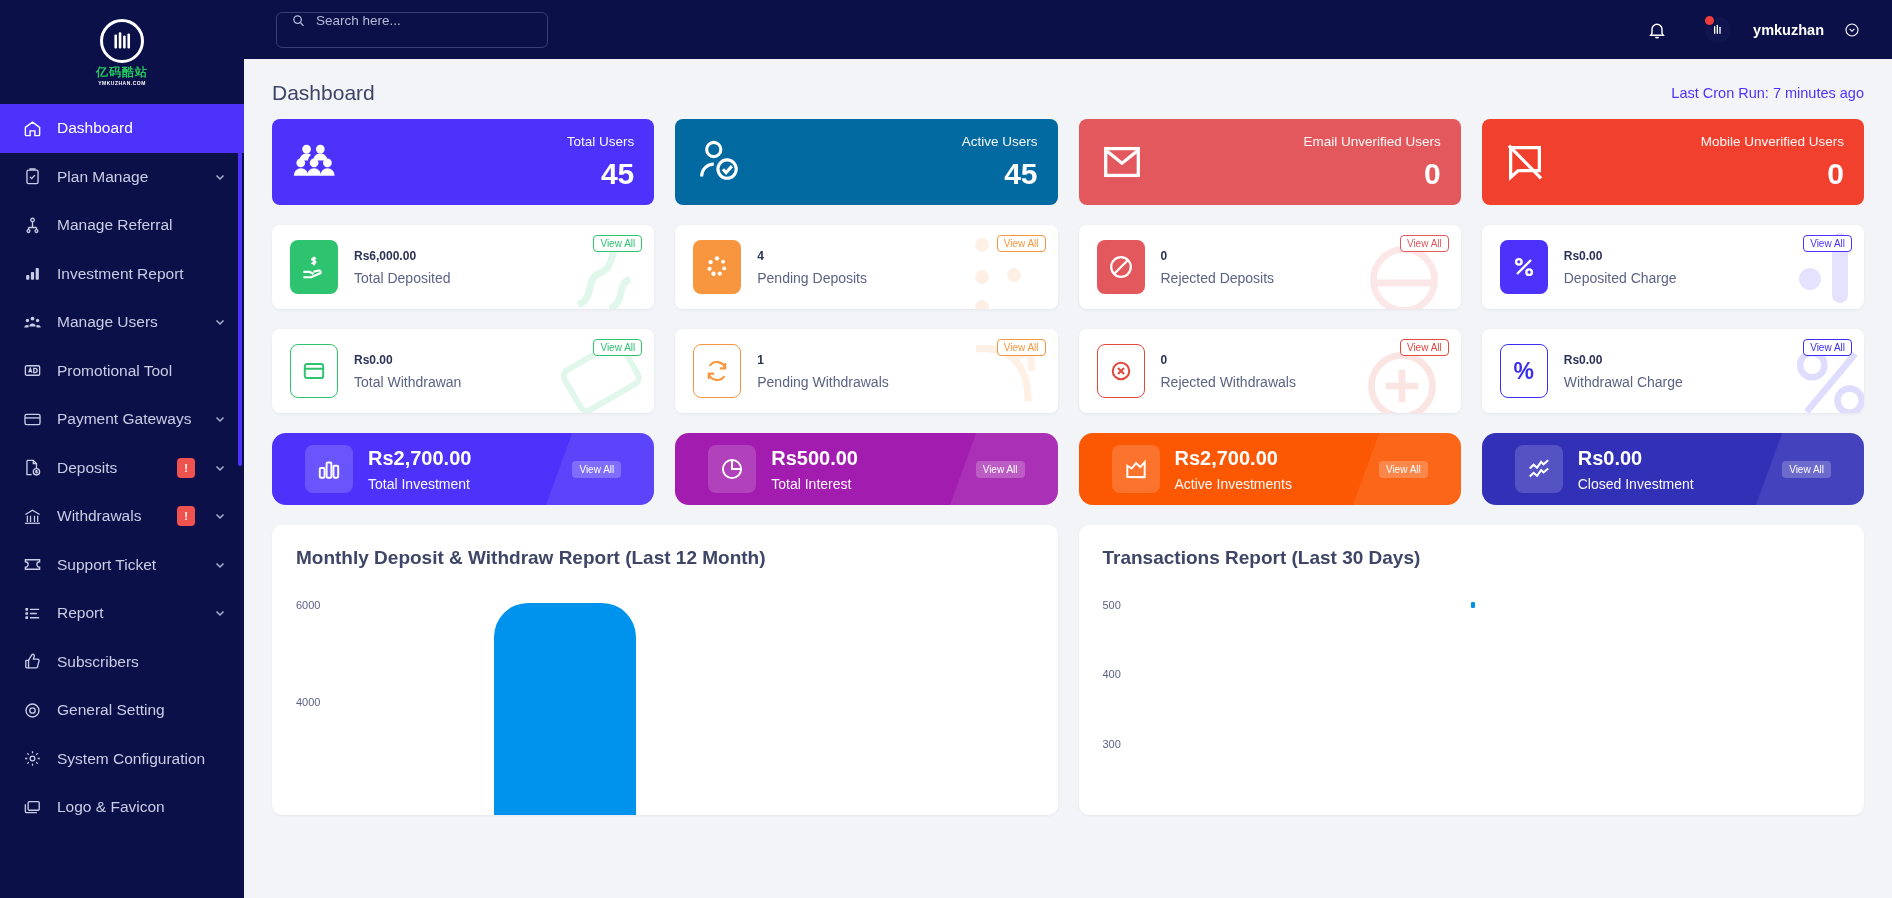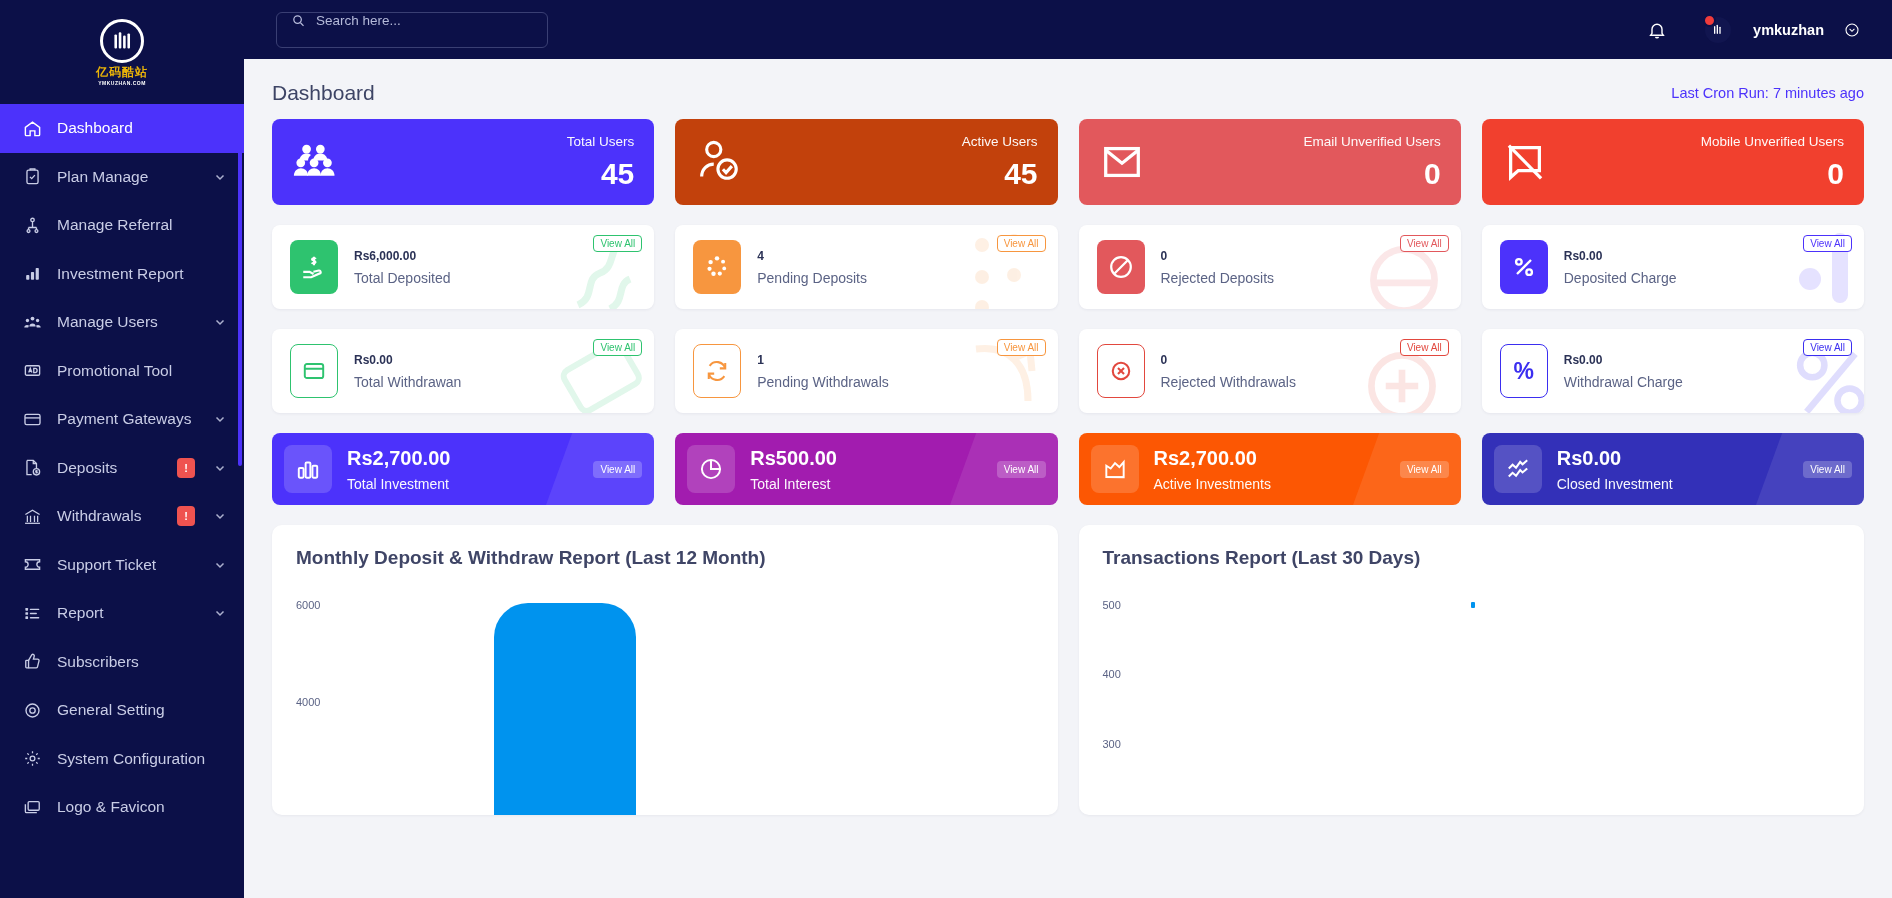--- a/index.html
+++ b/index.html
@@ -21,21 +21,21 @@
   .brand {
     height: 104px; display: flex; align-items: center; justify-content: center;
     flex-direction: column; gap: 3px;
   }
   .brand-mark {
     width: 44px; height: 44px; border-radius: 50%;
     border: 3px solid #fff; display: flex; align-items: center;
     justify-content: center; position: relative;
   }
   .brand-mark svg { display:block; }
-  .brand-cn { color:#eab308; font-size: 12px; font-weight: 700; letter-spacing: 1px; line-height:1; }
+  .brand-cn { color:#22c55e; font-size: 12px; font-weight: 700; letter-spacing: 1px; line-height:1; }
   .brand-dom { color:#fff; font-size: 5px; font-weight: 700; letter-spacing: .5px; line-height:1; }
 
   .nav-item {
     display: flex; align-items: center; gap: 15px;
     height: 48.5px; padding: 0 18px 0 22px; color: #c9cde6;
     font-size: 15.5px; cursor: pointer; position: relative;
   }
   .nav-item .ico { width: 20px; height: 20px; flex: 0 0 20px; display:flex; align-items:center; justify-content:center; color:#c9cde6;}
   .nav-item .ico svg { width: 19px; height: 19px; display:block; }
   .nav-item .lbl { flex: 1 1 auto; white-space: nowrap; }
@@ -126,22 +126,22 @@
   .wcard .l { font-size: 14px; color: #5b6385; margin-top: 9px; line-height:1; }
   .viewall {
     position:absolute; top: 10px; right: 12px; font-size: 10px;
     border-radius: 4px; padding: 2px 6px; background:#fff; z-index:3; cursor:pointer;
     white-space:nowrap;
   }
   .deco { position:absolute; right: 6px; bottom: -10px; opacity:.14; z-index:1; }
 
   
   .gcard {
-    height: 72px; border-radius: 8px; display:flex; align-items:center;
-    padding: 0 12px; color:#fff; position:relative; overflow:hidden;
+    height: 72px; border-radius: 14px; display:flex; align-items:center;
+    padding: 0 33px; color:#fff; position:relative; overflow:hidden;
   }
   .gcard .gico {
     width: 48px; height: 48px; border-radius: 8px; flex:0 0 48px;
     display:flex; align-items:center; justify-content:center;
     background: rgba(255,255,255,.17); margin-right: 15px;
   }
   .gcard .gv { font-size: 20px; font-weight: 700; line-height:1; }
   .gcard .gl { font-size: 14px; margin-top: 9px; line-height:1; opacity:.97; }
   .gcard .gview {
     margin-left: auto; font-size: 10px; background: rgba(255,255,255,.22);
@@ -453,21 +453,21 @@
               <path d="M3.6 11.3c0-2.1 1.6-3.4 3.4-3.4.8 0 1.5.2 2.1.7-.9.7-1.4 1.7-1.4 2.7z"></path>
               <path d="M10.2 11.3c0-2.1 1.5-3.4 3.4-3.4 1.8 0 3.4 1.3 3.4 3.4z"></path>
             </svg>
         </span>
         <div class="right">
           <div class="cap">Total Users</div>
           <div class="num">45</div>
         </div>
       </div>
 
-      <div class="stat" style="background:#c2410c">
+      <div class="stat" style="background:#0369a1">
         <span class="sico">
           <svg viewBox="0 0 24 24" width="50" height="50" fill="none" stroke="#fff" stroke-width="1.5">
               <circle cx="9" cy="6" r="3.4"></circle>
               <path d="M3.2 19c0-3.6 2.6-6 5.8-6"></path>
               <circle cx="15.4" cy="15.4" r="4.4"></circle>
               <path d="M13.4 15.5l1.5 1.6 2.8-3.1"></path>
             </svg>
         </span>
         <div class="right">
           <div class="cap">Active Users</div>

